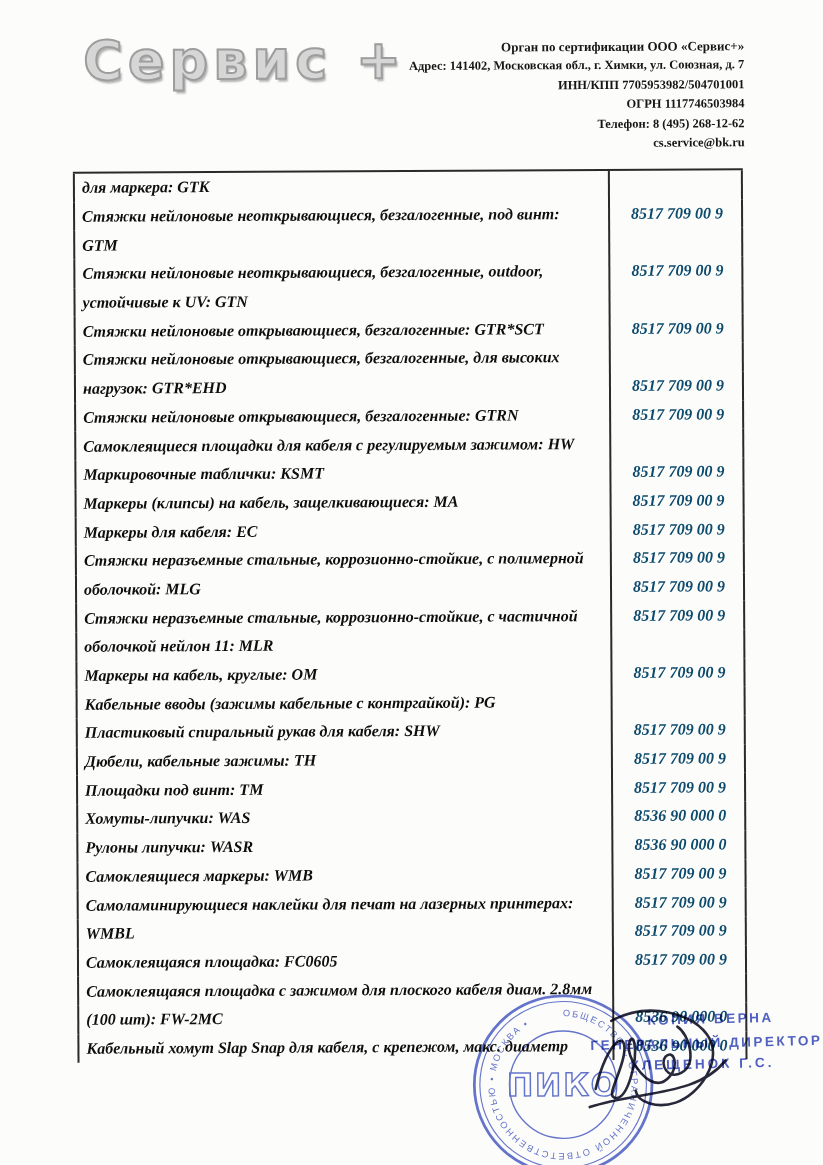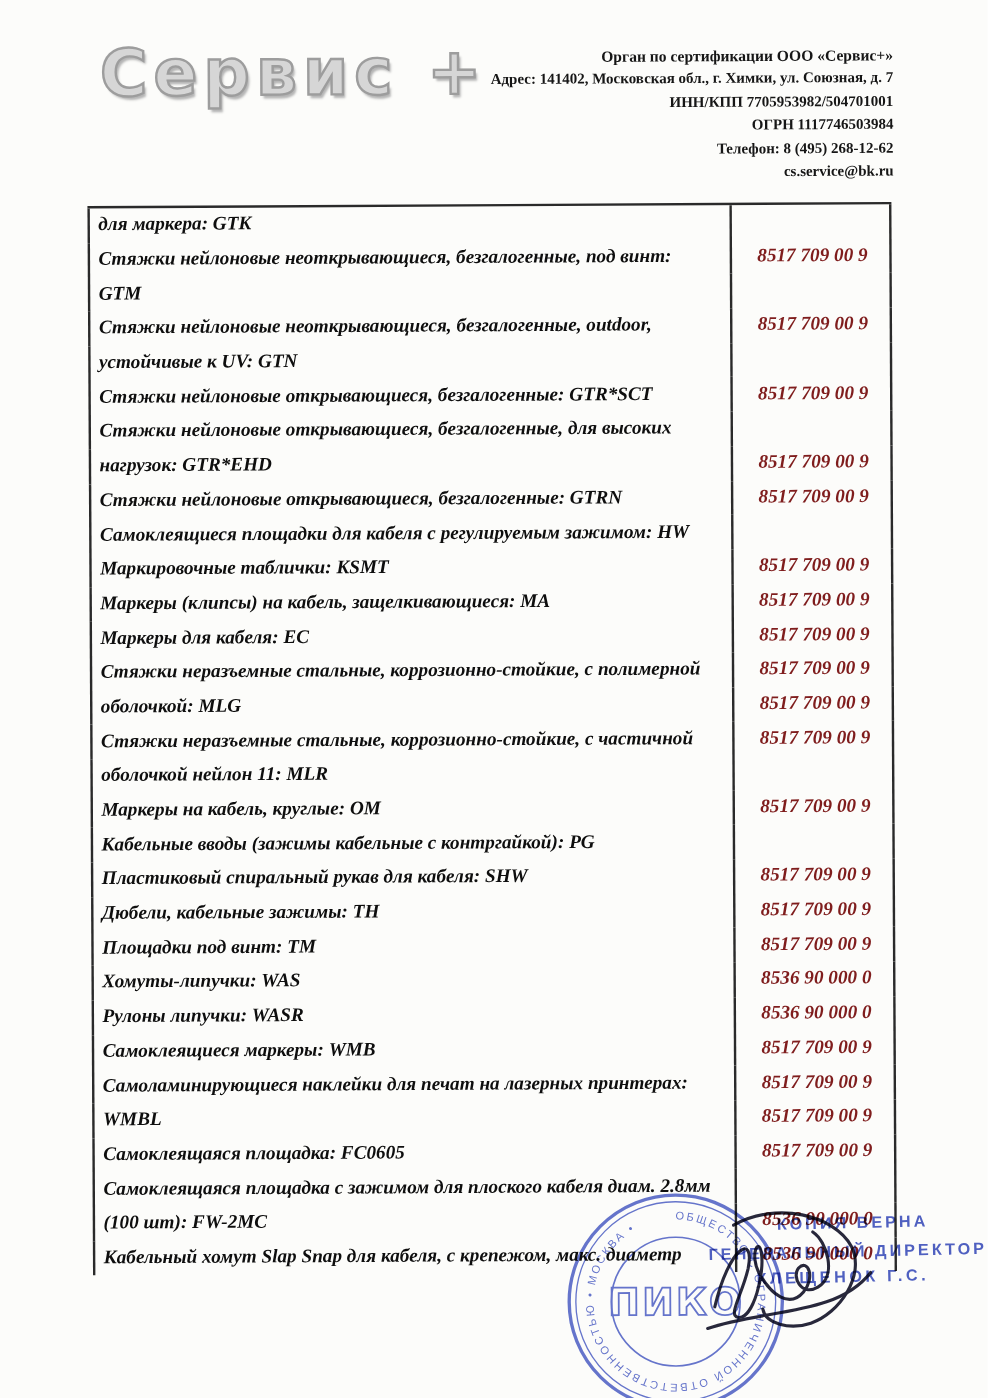--- a/index.html
+++ b/index.html
@@ -41,21 +41,21 @@
     padding-left:7px;
     display:flex; align-items:center;
     font-style:italic; font-weight:bold; font-size:16px; color:#0e0e0e;
     white-space:nowrap; overflow:visible;
   }
   .codecol {
     flex:1; height:100%;
     border-left:2px solid #2a2a2a; border-right:2px solid #2a2a2a;
     padding-left:21px;
     display:flex; align-items:center;
-    font-style:italic; font-weight:bold; font-size:16px; color:#7f1d1d;
+    font-style:italic; font-weight:bold; font-size:16px; color:#0c4a6e;
     white-space:nowrap;
   }
 
   
   .copy-line {
     position:absolute;
     font-family:"Liberation Sans", sans-serif;
     font-weight:bold; font-size:13.5px; letter-spacing:2.5px;
     color:var(--copy-color,#4052bb);
     mix-blend-mode:multiply; opacity:.92;

